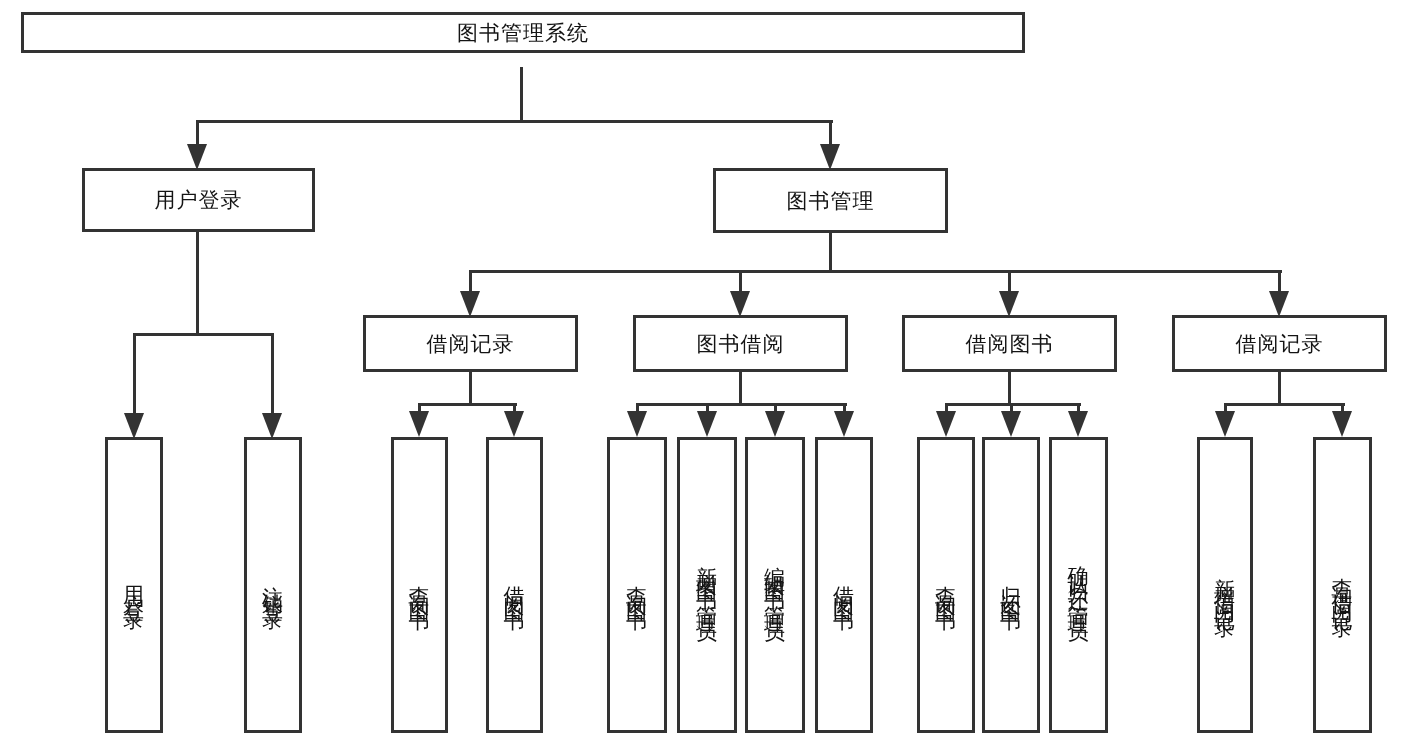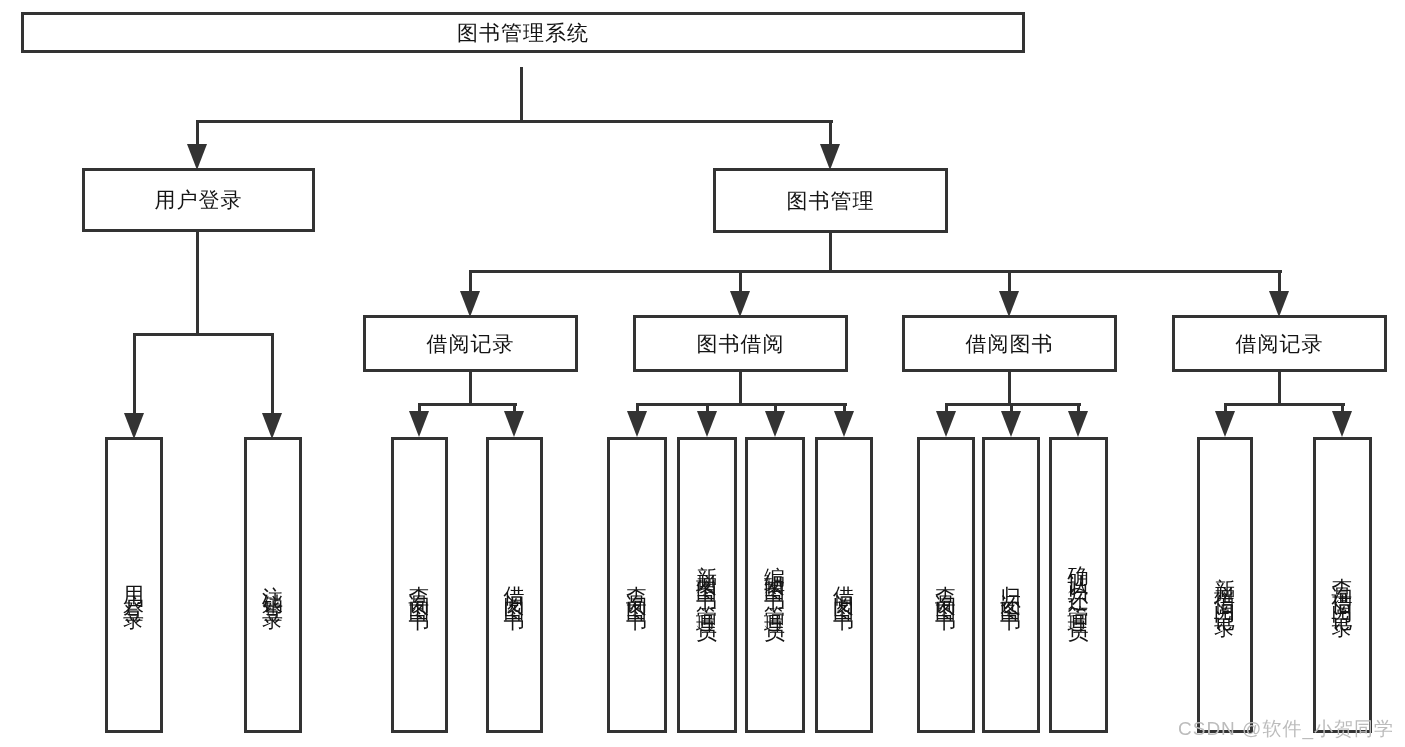--- a/index.html
+++ b/index.html
@@ -148,15 +148,14 @@
   <div class="ln" style="left:1077px;top:403px;width:3px;height:12px"></div>
   <div class="ar" style="left:1068px;top:411px"></div>
 
   <div class="ln" style="left:1278px;top:372px;width:3px;height:34px"></div>
   <div class="ln" style="left:1224px;top:403px;width:121px;height:3px"></div>
   <div class="ln" style="left:1224px;top:403px;width:3px;height:12px"></div>
   <div class="ar" style="left:1215px;top:411px"></div>
   <div class="ln" style="left:1341px;top:403px;width:3px;height:12px"></div>
   <div class="ar" style="left:1332px;top:411px"></div>
 
-  <div class="watermark">CSDN @软件_小贺同学</div>
 
 </div>
 
 </body></html>

